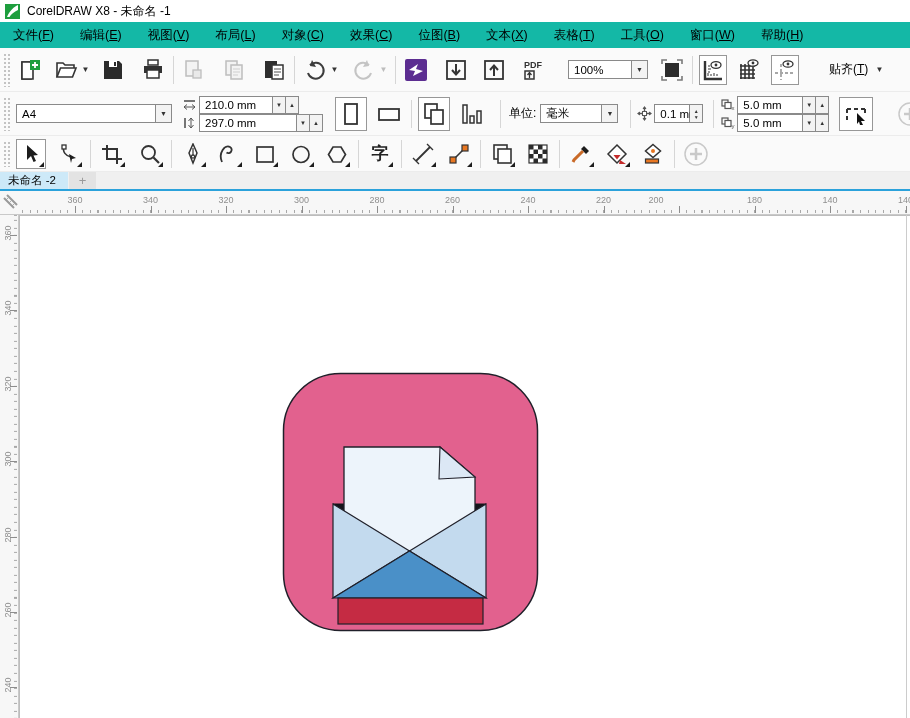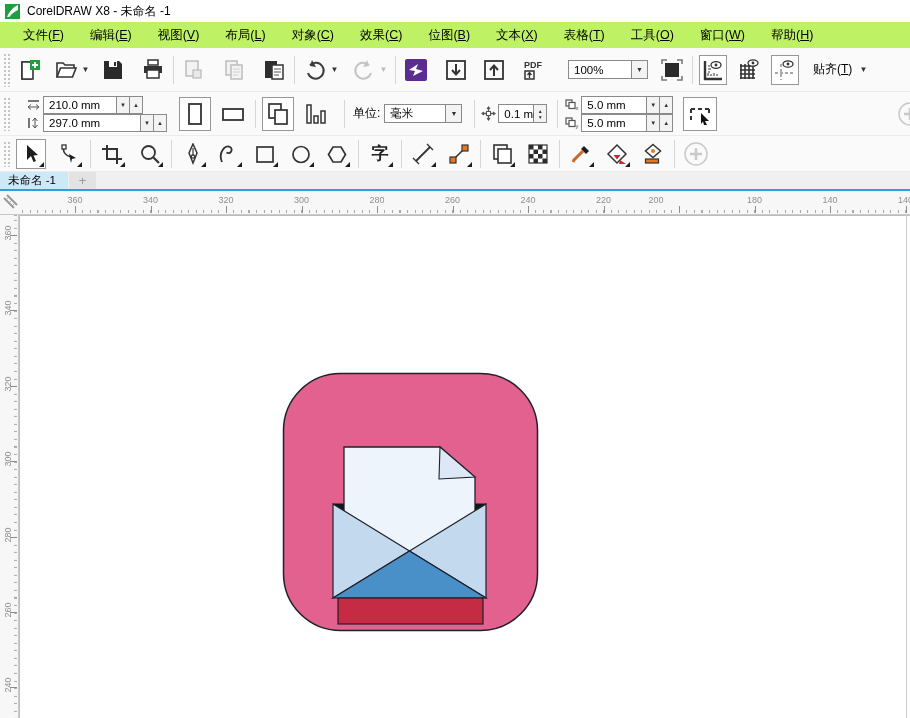--- a/index.html
+++ b/index.html
@@ -6,21 +6,21 @@
   html,body { margin:0; padding:0; }
   body {
     width:910px; height:718px; position:relative; overflow:hidden;
     font-family:"Liberation Sans", sans-serif; font-size:12px; color:#000; background:#fff;
   }
   
   .titlebar { position:absolute; left:0; top:0; width:908px; height:22px; background:#fff; display:flex; align-items:center; }
   .app-logo { width:15px; height:15px; margin:0 7px 0 5px; }
   .title-text { font-size:12px; }
   
-  .menubar { position:absolute; left:0; top:22px; width:910px; height:26px; background:#bef264; display:flex; align-items:center; padding-left:10px; }
+  .menubar { position:absolute; left:0; top:22px; width:910px; height:26px; background:#14b8a6; display:flex; align-items:center; padding-left:0; }
   .menu-item { padding:0 13px; height:26px; line-height:26px; font-size:12.5px; cursor:default; }
   .menu-item u { text-decoration:underline; }
   
   .bar { position:absolute; left:0; width:910px; background:#fafafa; display:flex; align-items:center; border-bottom:1px solid #ececec; }
   .toolbar  { top:48px;  height:44px; }
   .propbar  { top:92px;  height:44px; }
   .toolbox  { top:136px; height:36px; }
   .grip { width:9px; align-self:stretch; margin:4px 5px 4px 2px;
           background-image:radial-gradient(#c3c3c3 1px, transparent 1.2px); background-size:4px 4px; background-position:1px 1px; }
   .sep { width:1px; height:28px; background:#d6d6d6; margin:0 6px; flex:none; }
@@ -224,29 +224,35 @@
   </div>
   <div class="tbtn pressed" style="margin-left:8px">
     <svg width="24" height="24" viewBox="0 0 24 24">
       <path d="M8 6 V22" stroke="#8a8a8a" stroke-width="1.4" stroke-dasharray="3 2"></path>
       <path d="M2 15 H22" stroke="#8a8a8a" stroke-width="1.4" stroke-dasharray="3 2"></path>
       <ellipse cx="15" cy="6" rx="5" ry="3.2" fill="#fff" stroke="#333" stroke-width="1.3"></ellipse>
       <circle cx="15" cy="6" r="1.4" fill="#333"></circle>
     </svg>
   </div>
 
-  <div class="row" style="margin-left:12px">
+  <div class="row" style="margin-left:28px">
     <span class="label-cn">贴齐(<u>T</u>)</span>
     <span class="dd" style="width:14px">▼</span>
   </div>
 </div>
 
 <div class="bar propbar">
   <div class="grip"></div>
 
+  <div class="row">
+    <div class="field" style="width:140px">
+      <span>A4</span>
+    </div>
+    <div class="combo-arrow">▼</div>
+  </div>
 
   <div class="stack" style="margin-left:10px">
     <div class="row">
       <span class="mini-ic">
         <svg width="13" height="12" viewBox="0 0 13 12">
             <path d="M1 2 H12" stroke="#555" stroke-width="1.6"></path>
             <path d="M1 8 H12 M1 8 L4 5.5 M1 8 L4 10.5 M12 8 L9 5.5 M12 8 L9 10.5" stroke="#555" stroke-width="1" fill="none"></path>
           </svg>
       </span>
       <div class="field" style="width:74px; height:18px">
@@ -524,21 +530,21 @@
   <div class="tool">
     <svg width="26" height="26" viewBox="0 0 26 26">
       <circle cx="13" cy="13" r="11" fill="none" stroke="#c9c9c9" stroke-width="1.5"></circle>
       <path d="M13 7 V19 M7 13 H19" stroke="#c9c9c9" stroke-width="2.5"></path>
     </svg>
   </div>
 </div>
 
 <div class="tabbar">
   <div class="doc-tab">
-    <span>未命名 -1</span>
+    <span>未命名 -2</span>
   </div>
   <div class="plus-tab">
     <span>+</span>
   </div>
 </div>
 
 <div class="hruler" id="hruler">
   <svg class="origin" width="15" height="17" viewBox="0 0 15 17">
     <path d="M1 4 L11 14 M4 1 L14 11" stroke="#9a9a9a" stroke-width="2"></path>
     <path d="M3 6 L5 4 M6 9 L8 7 M9 12 L11 10 M6 3 L8 5 M9 6 L11 8 M12 9 L14 11" stroke="#9a9a9a" stroke-width="0.8"></path>

